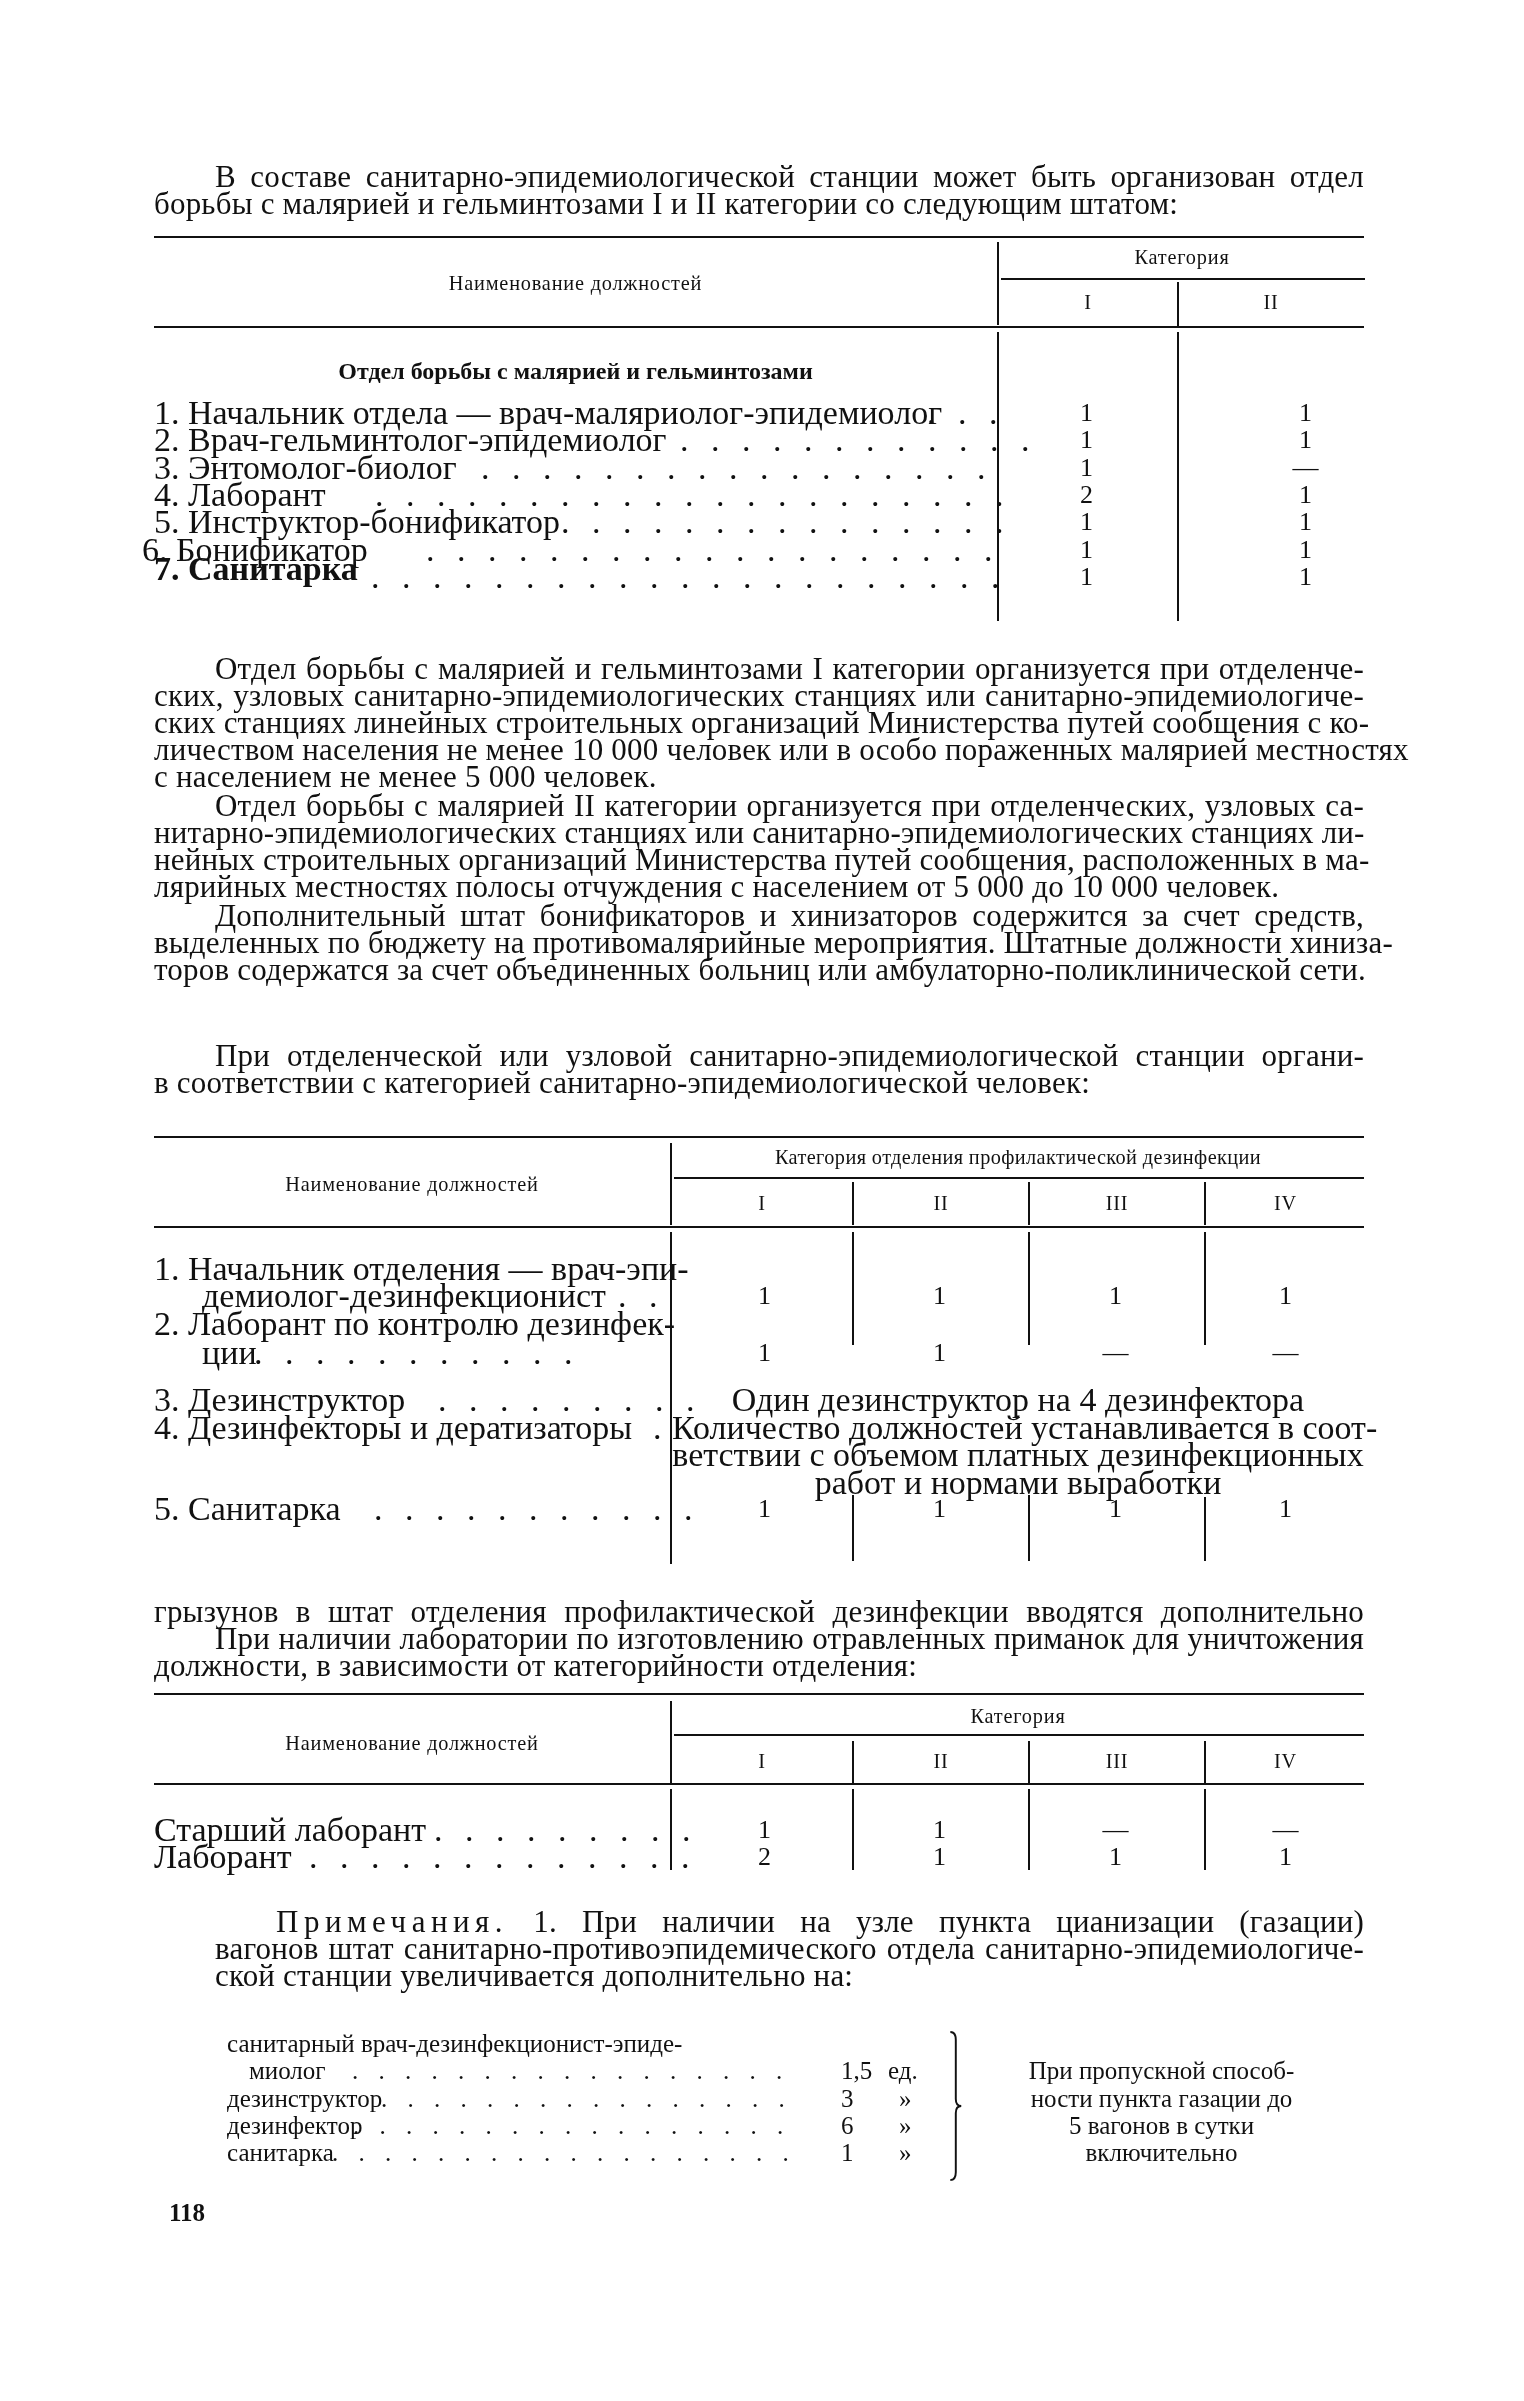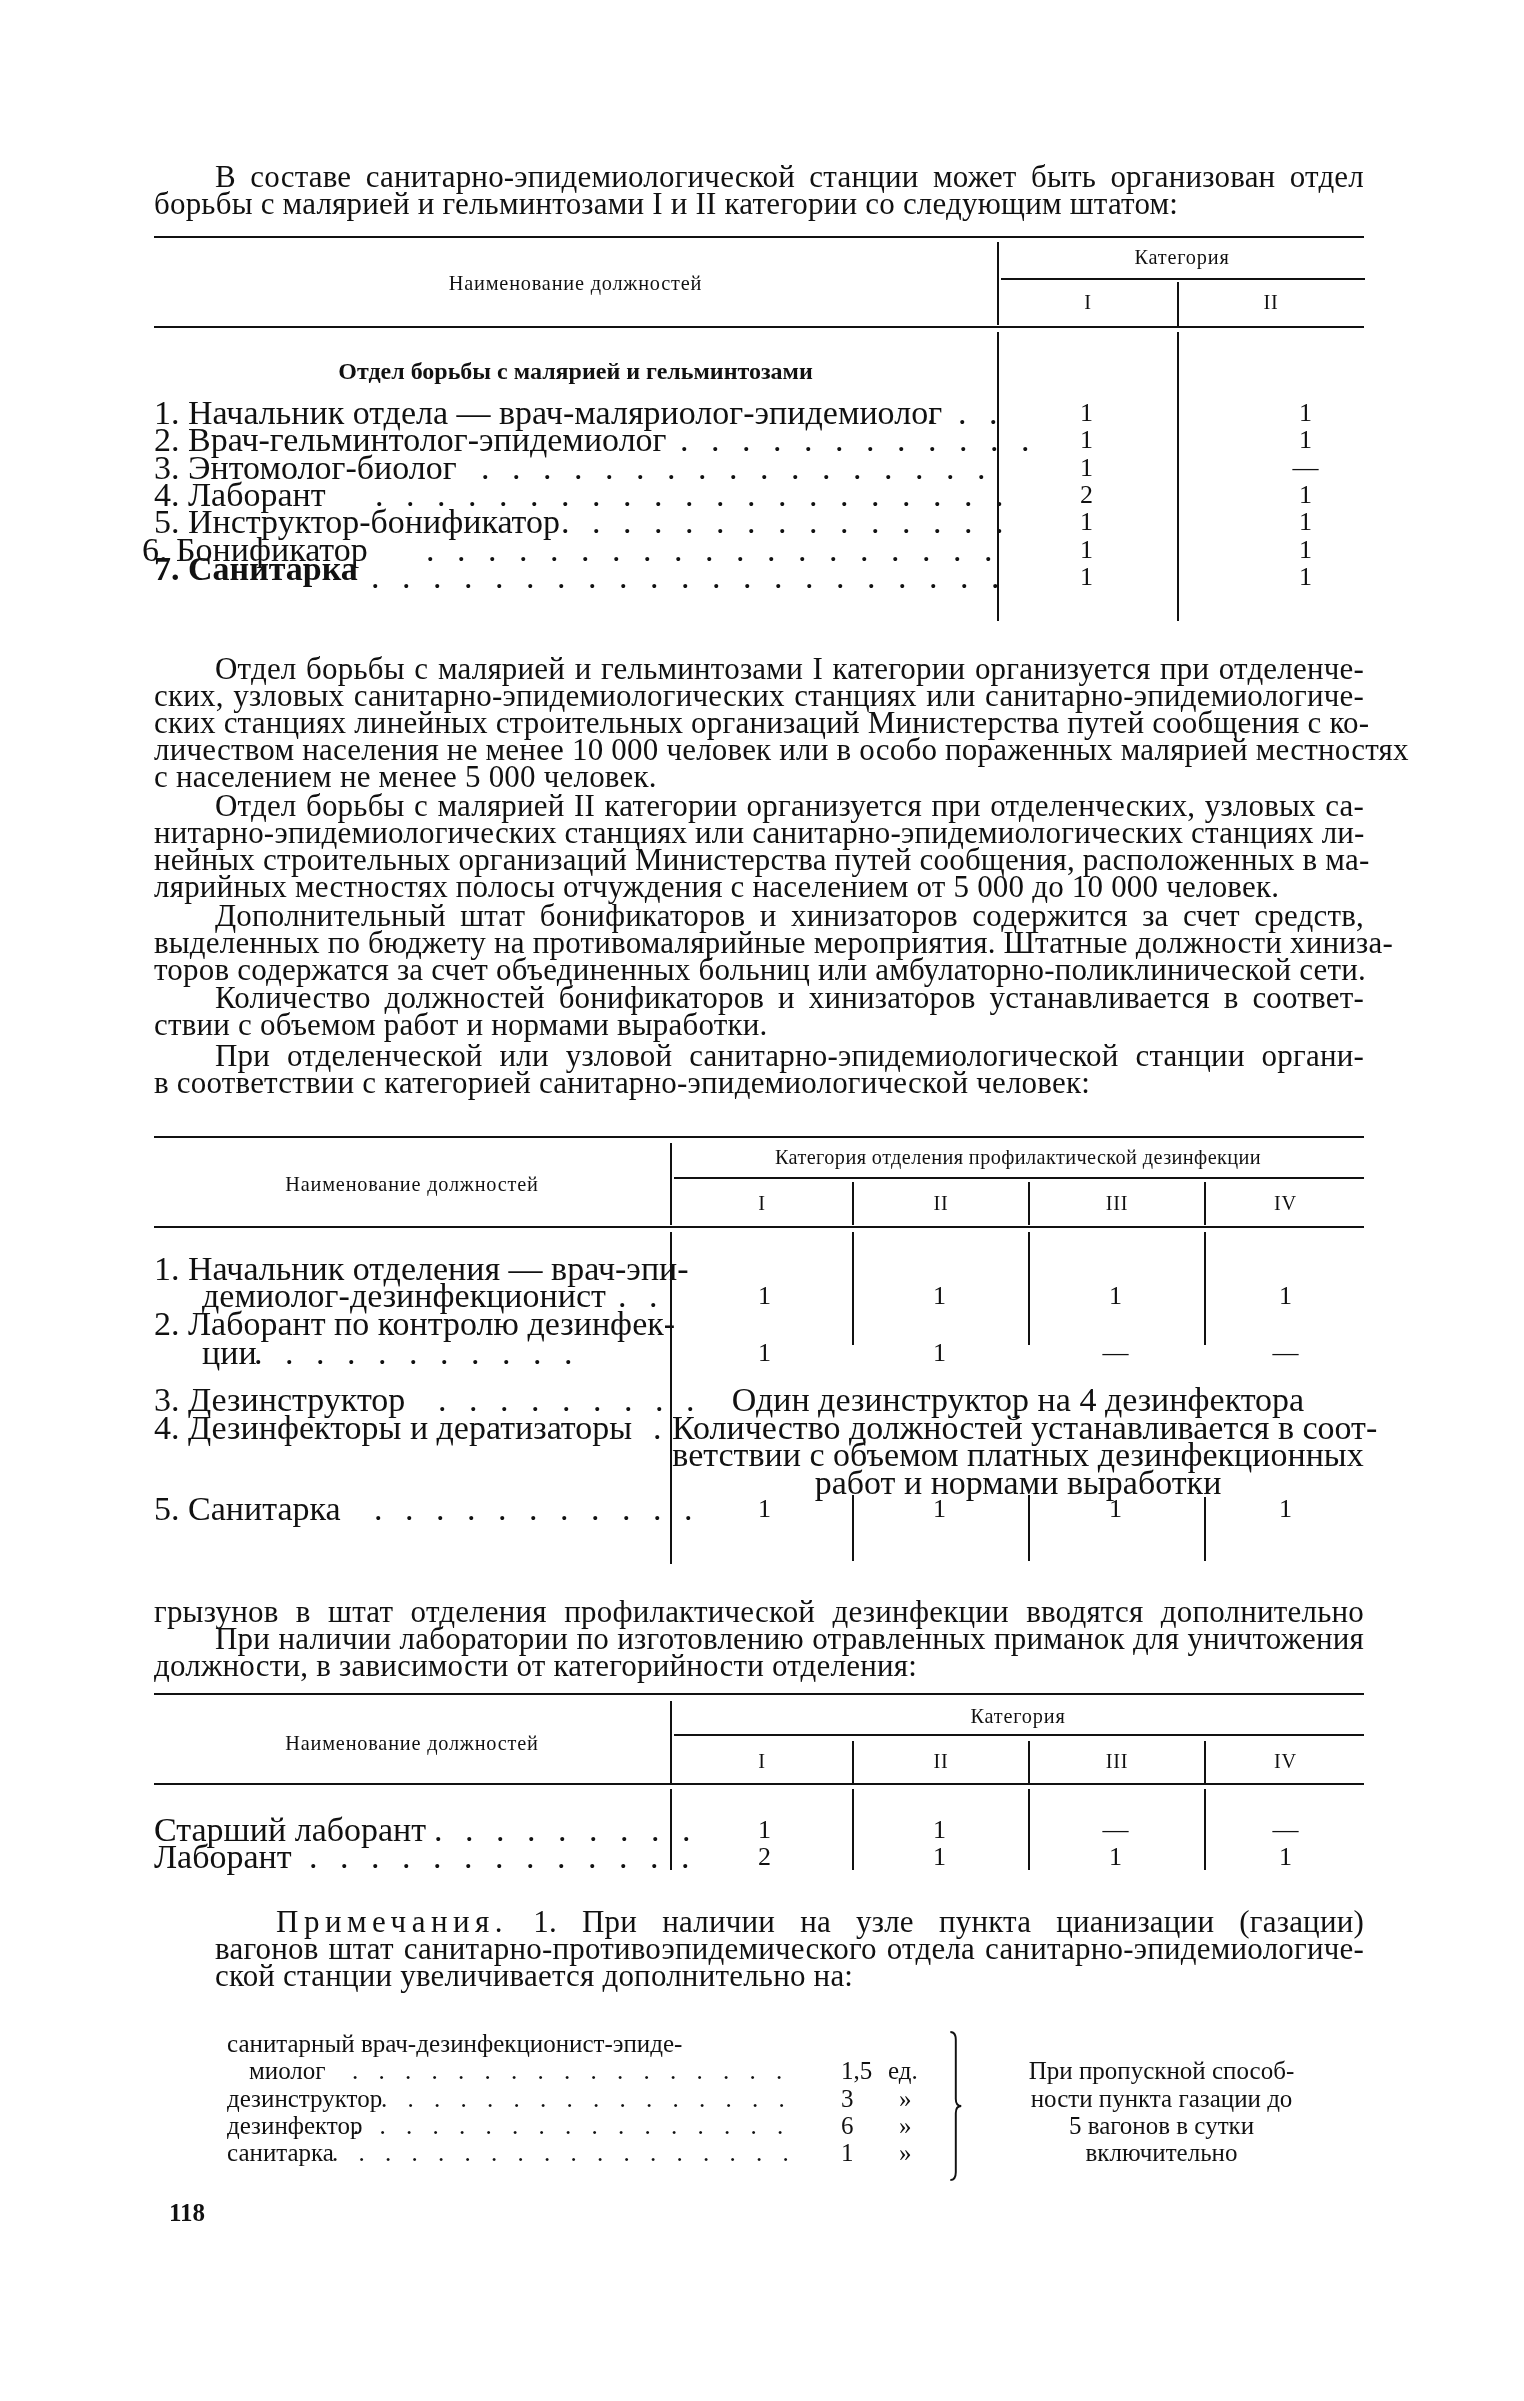--- a/index.html
+++ b/index.html
@@ -124,24 +124,20 @@
     <span class="ln">нейных строительных организаций Министерства путей сообщения, расположенных в ма-</span>
     <span class="ln last">лярийных местностях полосы отчуждения с населением от 5 000 до 10 000 человек.</span>
   </div>
 
   <div class="para" style="top:902px;">
     <span class="ln ind">Дополнительный штат бонификаторов и хинизаторов содержится за счет средств,</span>
     <span class="ln">выделенных по бюджету на противомалярийные мероприятия. Штатные должности хиниза-</span>
     <span class="ln">торов содержатся за счет объединенных больниц или амбулаторно-поликлинической сети.</span>
   </div>
 
-  <div class="para" style="top:984px;">
-    <span class="ln ind">Количество должностей бонификаторов и хинизаторов устанавливается в соответ-</span>
-    <span class="ln last">ствии с объемом работ и нормами выработки.</span>
-  </div>
 
   <div class="para" style="top:1042px;">
     <span class="ln ind">При отделенческой или узловой санитарно-эпидемиологической станции органи-</span>
     <span class="ln last">в соответствии с категорией санитарно-эпидемиологической человек:</span>
   </div>
 
   <div>
     <div class="rule" style="left:154px; top:1136px; width:1210px;"></div>
     <div class="vline" style="left:670px; top:1143px; height:82px;"></div>
     <div class="rule thin" style="left:674px; top:1177px; width:690px;"></div>

